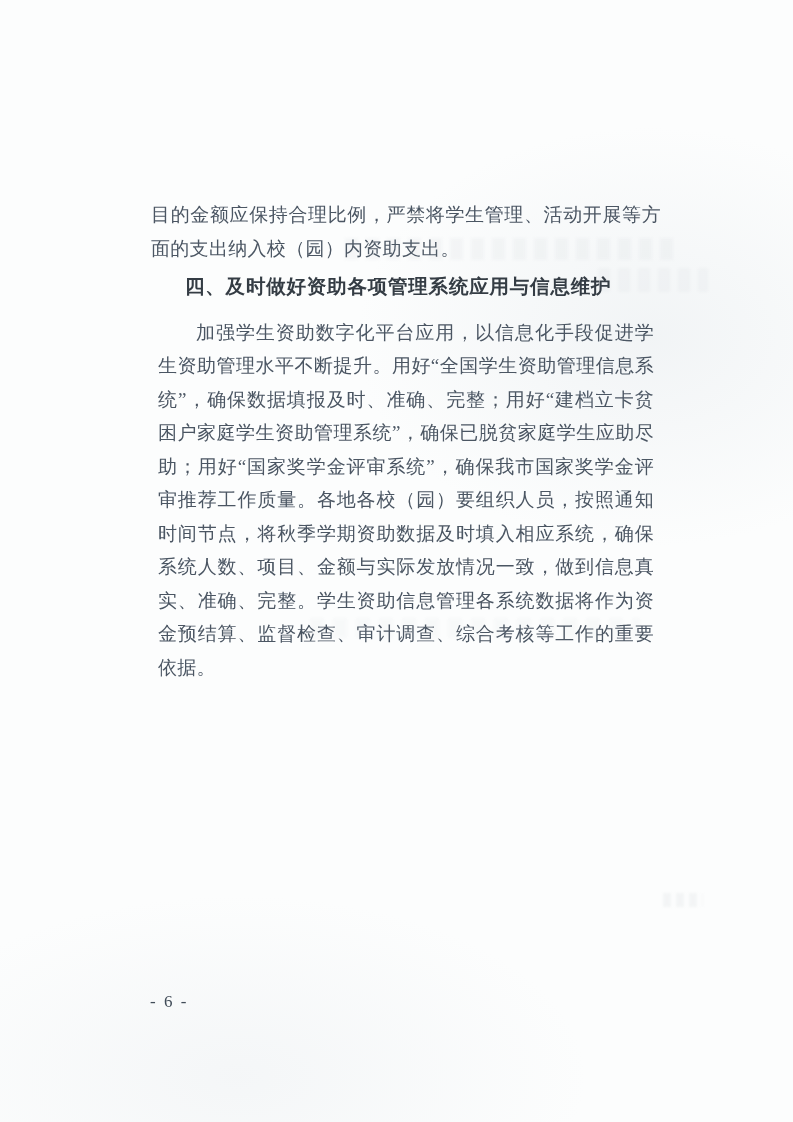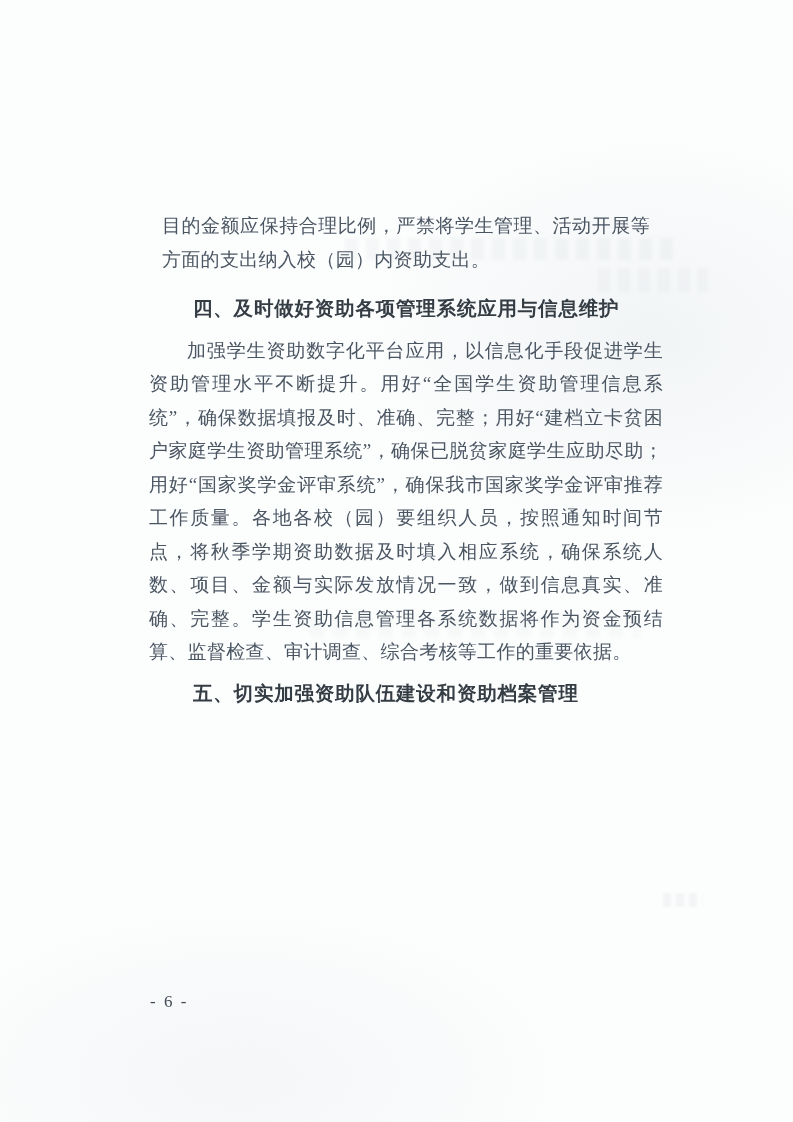--- a/index.html
+++ b/index.html
@@ -25,29 +25,29 @@
     top: 193px;
     width: 520px;
     color: #4b5663;
     font-size: 19px;
     line-height: 33.5px;
     letter-spacing: 0.3px;
     text-align: justify;
     text-justify: inter-character;
   }
   .para {
-    margin: 3px;
+    margin: 12px;
     text-indent: 2em;
   }
   .para-cont {
-    margin: 16px;
+    margin: 5px;
     text-indent: 0;
   }
   .heading {
-    margin: 8px;
+    margin: 0;
     text-indent: 2em;
     font-family: "Liberation Sans", "DejaVu Sans", sans-serif;
     font-weight: bold;
     font-size: 19.5px;
     color: #343c44;
     letter-spacing: 0.8px;
   }
   .footer-page-number {
     position: absolute;
     left: 150px;
@@ -90,21 +90,20 @@
 </style>
 </head>
 <body>
 
 <div class="scan-page">
 
   <div class="content">
     <p class="para-cont">目的金额应保持合理比例，严禁将学生管理、活动开展等方面的支出纳入校（园）内资助支出。</p>
     <p class="heading">四、及时做好资助各项管理系统应用与信息维护</p>
     <p class="para">加强学生资助数字化平台应用，以信息化手段促进学生资助管理水平不断提升。用好“全国学生资助管理信息系统”，确保数据填报及时、准确、完整；用好“建档立卡贫困户家庭学生资助管理系统”，确保已脱贫家庭学生应助尽助；用好“国家奖学金评审系统”，确保我市国家奖学金评审推荐工作质量。各地各校（园）要组织人员，按照通知时间节点，将秋季学期资助数据及时填入相应系统，确保系统人数、项目、金额与实际发放情况一致，做到信息真实、准确、完整。学生资助信息管理各系统数据将作为资金预结算、监督检查、审计调查、综合考核等工作的重要依据。</p>
-    <p class="heading">五、切实加强资助队伍建设和资助档案管理</p>
   </div>
 
   <div class="footer-page-number">- 6 -</div>
 
   <div class="smudge smudge-a"></div>
   <div class="smudge smudge-b"></div>
   <div class="smudge smudge-c"></div>
   <div class="smudge smudge-d"></div>
 
 </div>

